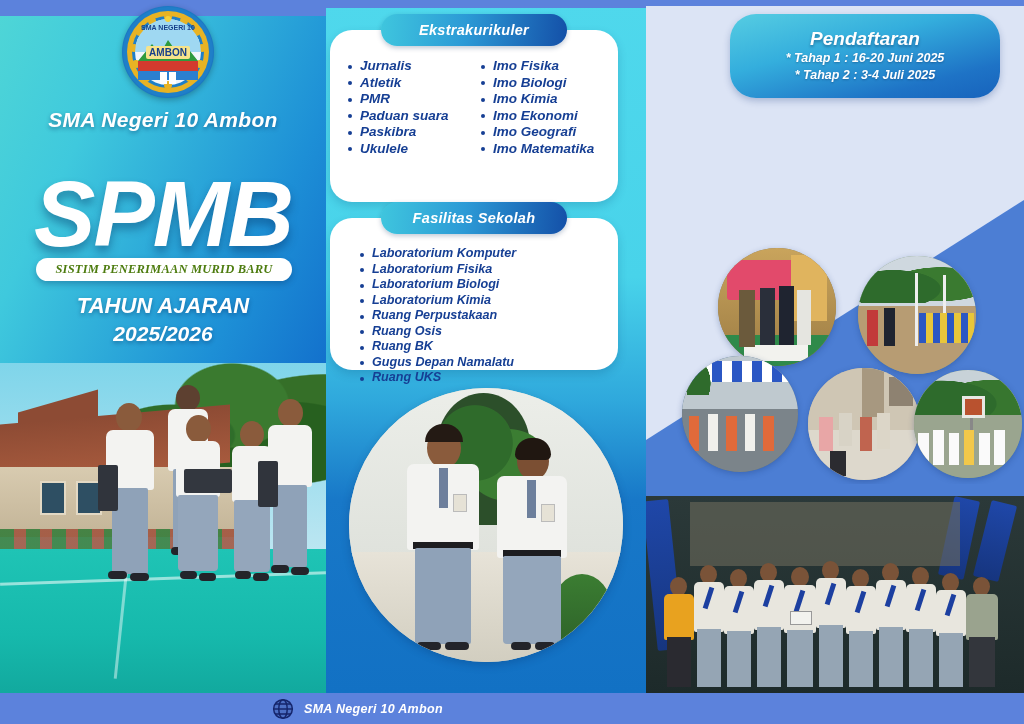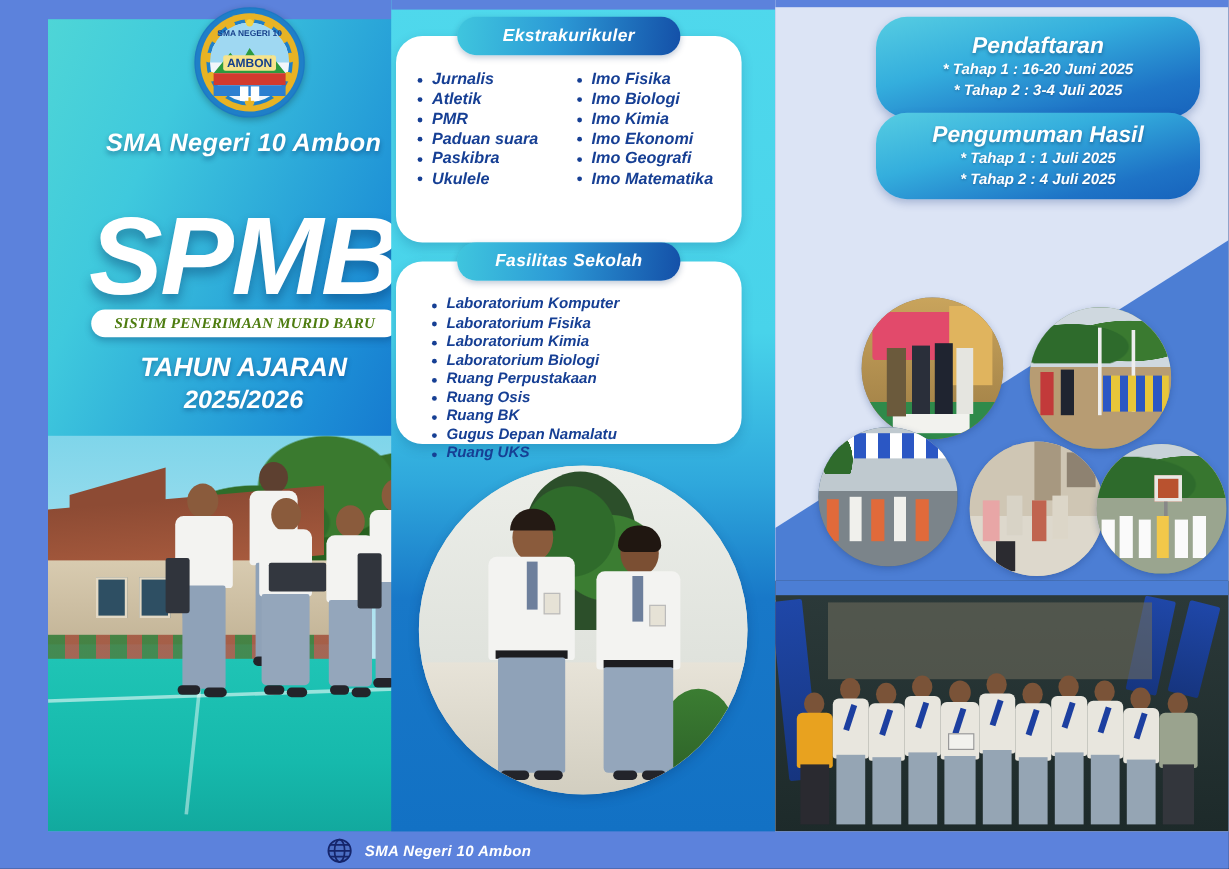--- a/index.html
+++ b/index.html
@@ -10,21 +10,20 @@
     overflow:hidden;
     font-family:"Liberation Sans", sans-serif;
     background:#5C82DC;
   }
 
   
   .left-panel{
     position:absolute; left:0; top:0; width:326px; height:693px;
     background:linear-gradient(115deg,#4FD6D6 0%,#3FC9DD 22%,#1D8FD6 58%,#0E63C8 85%,#0B57BE 100%);
     overflow:hidden;
-    margin-left:40px;
   }
   .left-top-band{
     position:absolute; left:0; top:0; width:326px; height:16px;
     background:#5C82DC;
   }
   .logo{
     position:absolute; left:122px; top:6px; width:92px; height:92px;
     border-radius:50%;
     background:#1C78C4;
     box-shadow:0 2px 6px rgba(0,0,0,.28);
@@ -391,22 +390,22 @@
         </div>
       </div>
     </div>
 
     <div class="card" id="card-fasilitas">
       <div class="card-title">Fasilitas Sekolah</div>
       <div class="card-body">
         <ul class="bul fac" style="padding-left:12px;">
           <li>Laboratorium Komputer</li>
           <li>Laboratorium Fisika</li>
+          <li>Laboratorium Biologi</li>
           <li>Laboratorium Kimia</li>
-          <li>Laboratorium Biologi</li>
           <li>Ruang Perpustakaan</li>
           <li>Ruang Osis</li>
           <li>Ruang BK</li>
           <li>Gugus Depan Namalatu</li>
           <li>Ruang UKS</li>
         </ul>
       </div>
     </div>
 
     <div class="center-photo">
@@ -445,25 +444,20 @@
   <div class="right-panel">
     <div class="rp-blue-wedge"></div>
     <div class="rp-top-band"></div>
 
     <div class="pill" id="pill-pendaftaran">
       <div class="pill-h">Pendaftaran</div>
       <div class="pill-l">* Tahap 1 : 16-20 Juni 2025</div>
       <div class="pill-l">* Tahap 2 : 3-4 Juli 2025</div>
     </div>
 
-    <div class="pill" id="pill-pengumuman">
-      <div class="pill-h">Pengumuman Hasil</div>
-      <div class="pill-l">* Tahap 1 : 1 Juli  2025</div>
-      <div class="pill-l">* Tahap 2 : 4 Juli  2025</div>
-    </div>
 
 
     <div class="circ" id="photo-award">
       <div style="position:absolute;inset:0;background:linear-gradient(#c9a45c,#9c7c44);"></div>
       <div style="position:absolute;left:8%;top:10%;width:62%;height:34%;background:#e24a6b;border-radius:3px;"></div>
       <div style="position:absolute;left:62%;top:6%;width:30%;height:56%;background:#e0b45e;"></div>
       <div style="position:absolute;left:0;bottom:0;width:100%;height:26%;background:#2f8a4a;"></div>
       <div style="position:absolute;left:22%;bottom:4%;width:54%;height:14%;background:#f2f2ee;"></div>
       <div style="position:absolute;left:18%;top:36%;width:13%;height:48%;background:#6b5a3c;"></div>
       <div style="position:absolute;left:36%;top:34%;width:12%;height:48%;background:#2a2f3a;"></div>

